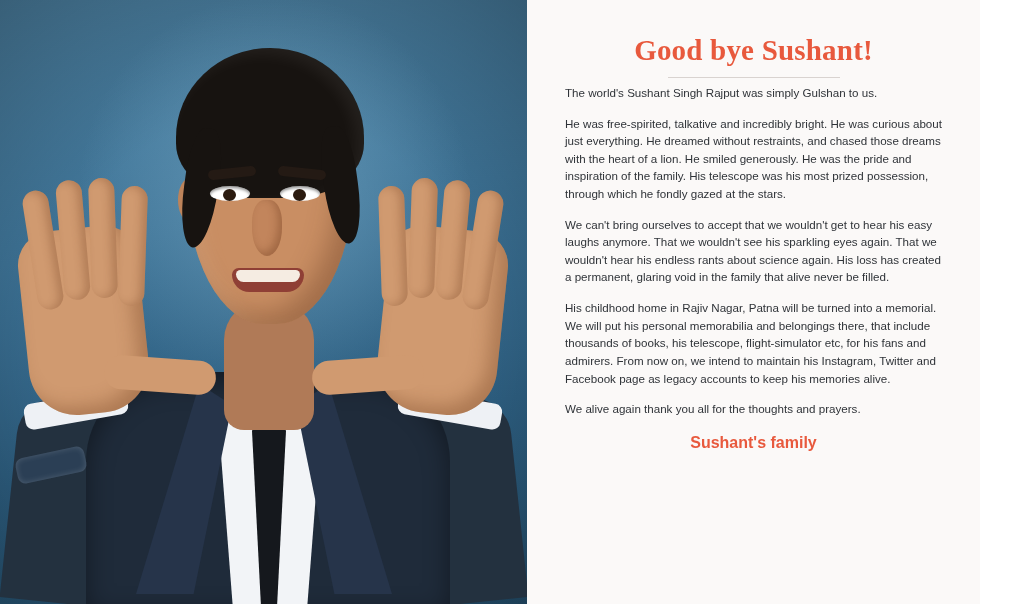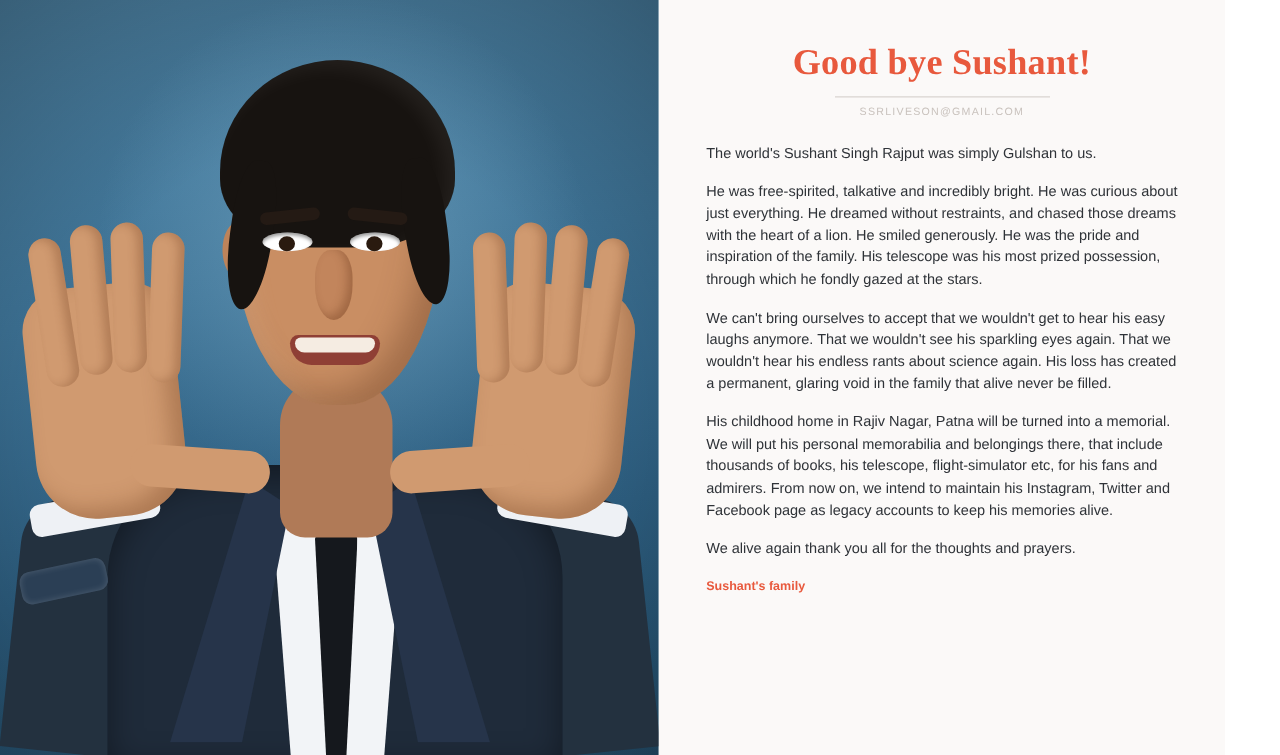--- a/index.html
+++ b/index.html
@@ -255,23 +255,23 @@
     margin-bottom: 20px;
   }
   .note-body p {
     color: #2f3338;
     font-size: 11.6px;
     line-height: 1.52;
     font-weight: normal;
     margin: 0 0 13px 0;
   }
   .note-sign {
-    text-align: left;
+    text-align: center;
     color: #e8593d;
-    font-size: 10px;
+    font-size: 16px;
     font-weight: bold;
     margin-top: 16px;
   }
 </style>
 </head>
 <body>
 
 <div class="page">
 
   <div class="photo-panel">
@@ -318,21 +318,20 @@
       <div class="finger" style="left:410px; top:178px; transform:rotate(2deg);"></div>
       <div class="finger" style="left:440px; top:180px; transform:rotate(5deg);"></div>
       <div class="finger" style="left:470px; top:190px; transform:rotate(9deg);"></div>
       <div class="thumb right"></div>
     </div>
   </div>
 
   <div class="note">
     <div class="note-title">Good bye Sushant!</div>
     <div class="divider"></div>
-    <div class="note-email">SSRLIVESON@GMAIL.COM</div>
     <div class="note-body">
       <p>The world's Sushant Singh Rajput was simply Gulshan to us.</p>
       <p>He was free-spirited, talkative and incredibly bright. He was curious about just everything. He dreamed without restraints, and chased those dreams with the heart of a lion. He smiled generously. He was the pride and inspiration of the family. His telescope was his most prized possession, through which he fondly gazed at the stars.</p>
       <p>We can't bring ourselves to accept that we wouldn't get to hear his easy laughs anymore. That we wouldn't see his sparkling eyes again. That we wouldn't hear his endless rants about science again. His loss has created a permanent, glaring void in the family that alive never be filled.</p>
       <p>His childhood home in Rajiv Nagar, Patna will be turned into a memorial. We will put his personal memorabilia and belongings there, that include thousands of books, his telescope, flight-simulator etc, for his fans and admirers. From now on, we intend to maintain his Instagram, Twitter and Facebook page as legacy accounts to keep his memories alive.</p>
       <p>We alive again thank you all for the thoughts and prayers.</p>
     </div>
     <div class="note-sign">Sushant's family</div>
   </div>
 

